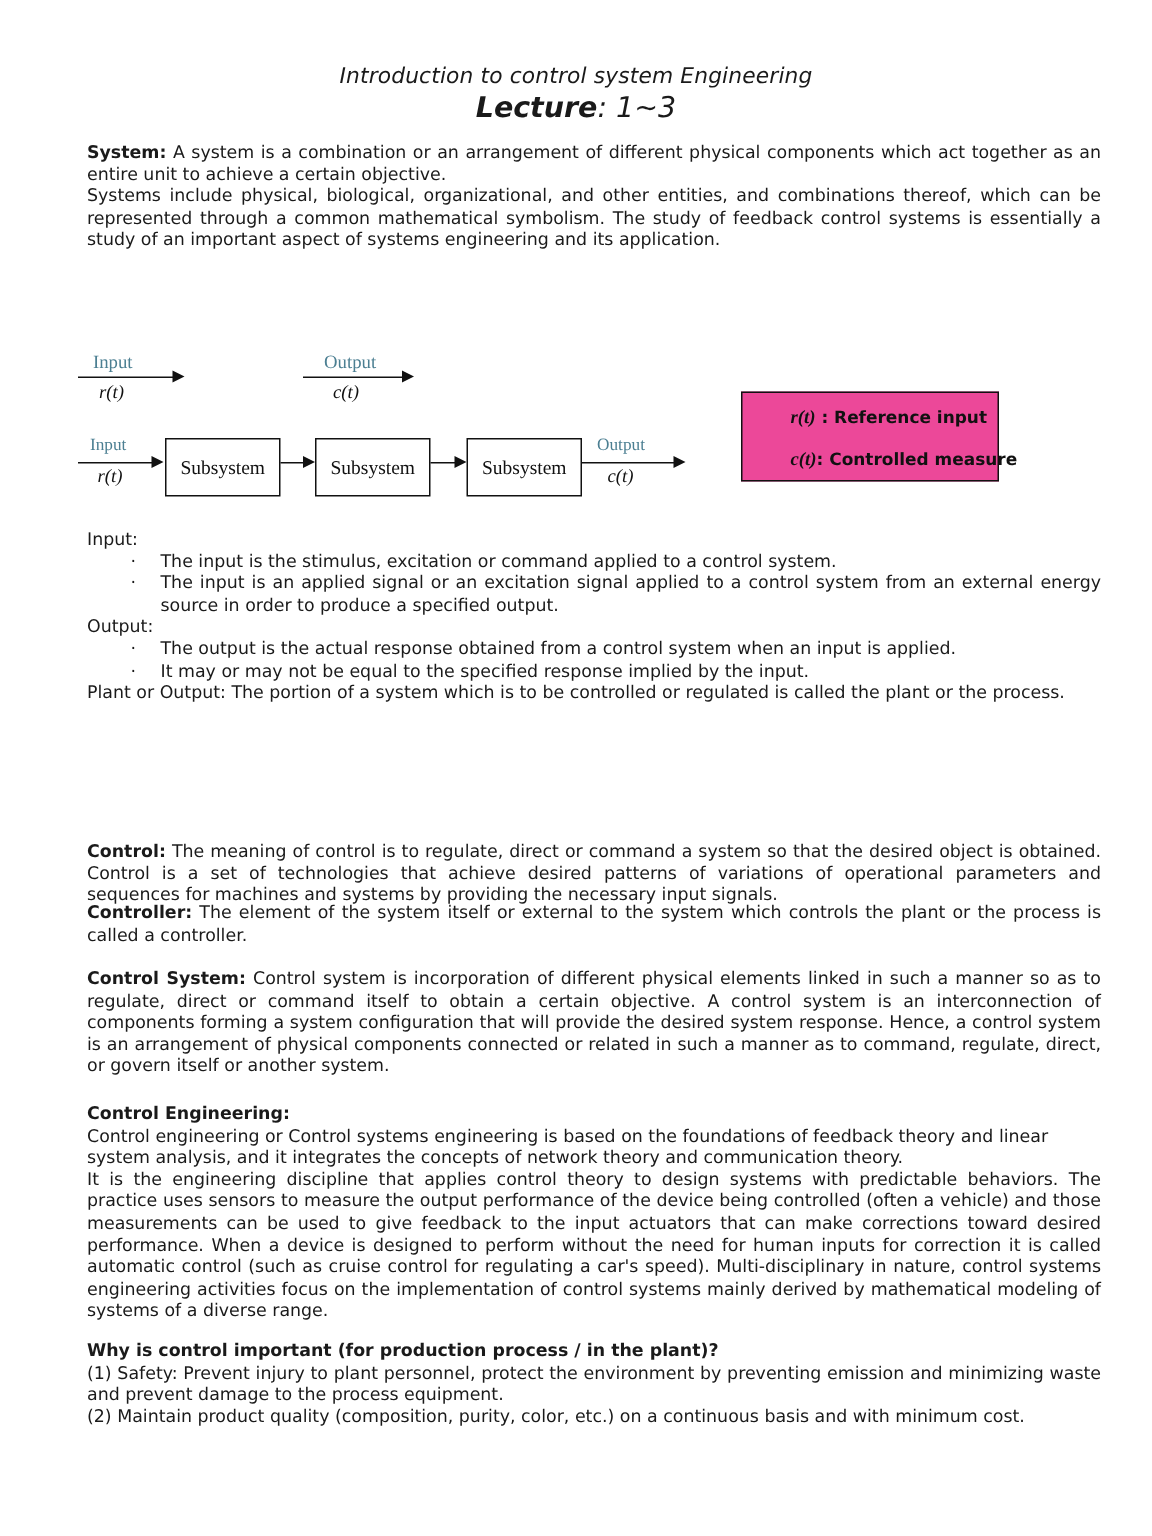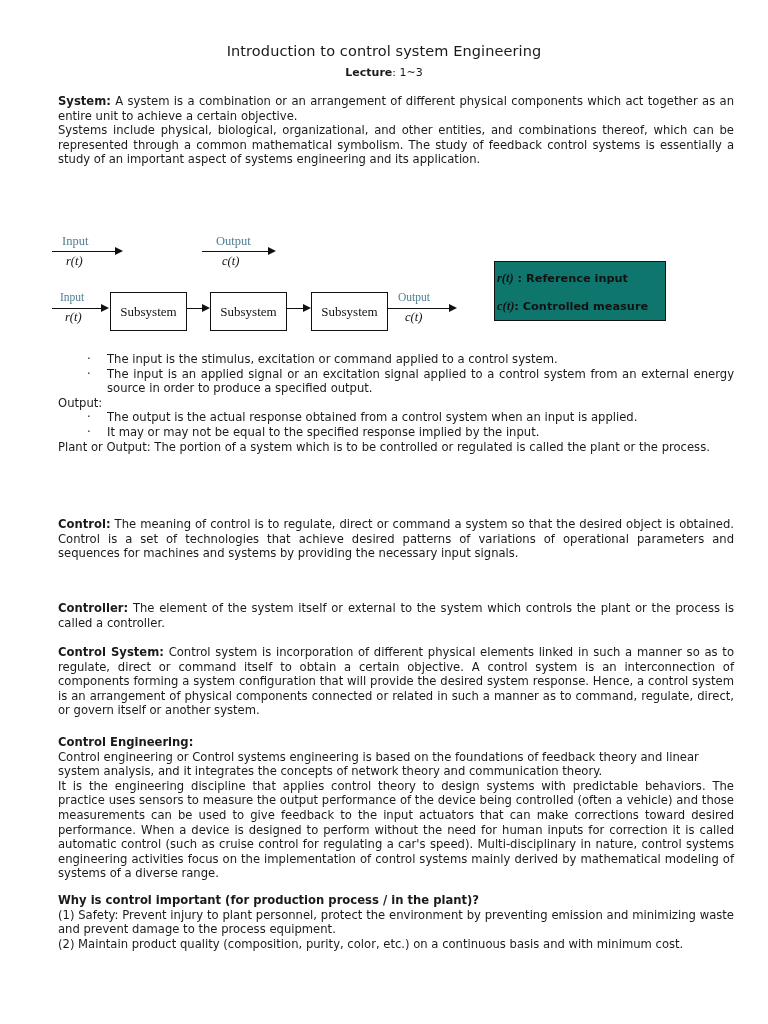--- a/index.html
+++ b/index.html
@@ -18,29 +18,30 @@
   .page {
     position: relative;
     width: 768px;
     height: 1024px;
     padding: 0;
   }
   
   .title-block {
     text-align: center;
     padding-top: 41px;
+    font-style: italic;
   }
   .doc-title {
     font-size: 14.5px;
     line-height: 20px;
     letter-spacing: 0.1px;
     color: #1a1a1a;
   }
   .doc-subtitle {
-    font-size: 11px;
+    font-size: 19px;
     line-height: 21px;
     margin-top: 1px;
   }
   .doc-subtitle .lec-label {
     font-weight: bold;
   }
   
   .content {
     position: absolute;
     left: 46px;
@@ -130,22 +131,22 @@
     white-space: nowrap;
   }
   .legend-box {
     position: absolute;
     left: 494px;
     top: 261px;
     width: 172px;
     height: 60px;
     border: 1.6px solid #111111;
     box-sizing: border-box;
-    background: #0f766e;
-    padding: 9px 0 0 2px;
+    background: #ec4899;
+    padding: 9px 0 0 32px;
   }
   .legend-line {
     font-family: "DejaVu Sans", sans-serif;
     font-weight: bold;
     font-size: 11.3px;
     line-height: 14px;
     color: #111111;
     white-space: nowrap;
   }
   .legend-line:last-child { margin-top: 13px; }
@@ -206,33 +207,34 @@
     <span class="dlabel" style="left:398px; top:63px; font-size:11.5px;">Output</span>
     <span class="dvar" style="left:405px; top:82px;">c(t)</span>
   </div>
 
   <div class="legend-box">
     <div class="legend-line"><i>r(t)</i><span> : Reference input</span></div>
     <div class="legend-line"><i>c(t)</i><span>: Controlled measure</span></div>
   </div>
 
   <div class="content" style="top:352px;">
+    <p class="para left">Input:</p>
     <ul class="bullets">
       <li><span class="dot">·</span><span>The input is the stimulus, excitation or command applied to a control system.</span></li>
       <li><span class="dot">·</span><span>The input is an applied signal or an excitation signal applied to a control system from an external energy source in order to produce a specified output.</span></li>
     </ul>
     <p class="para left">Output:</p>
     <ul class="bullets">
       <li style="text-align:left;"><span class="dot">·</span><span>The output is the actual response obtained from a control system when an input is applied.</span></li>
       <li style="text-align:left;"><span class="dot">·</span><span>It may or may not be equal to the specified response implied by the input.</span></li>
     </ul>
     <p class="para">Plant or Output: The portion of a system which is to be controlled or regulated is called the plant or the process.</p>
   </div>
 
-  <div class="content" style="top:517px;">
+  <div class="content" style="top:560px;">
     <p class="para"><span class="b">Control:</span><span> The meaning of control is to regulate, direct or command a system so that the desired object is obtained. Control is a set of technologies that achieve desired patterns of variations of operational parameters and sequences for machines and systems by providing the necessary input signals.</span></p>
   </div>
 
   <div class="content" style="top:601px;">
     <p class="para"><span class="b">Controller:</span><span> The element of the system itself or external to the system which controls the plant or the process is called a controller.</span></p>
   </div>
 
   <div class="content" style="top:645px;">
     <p class="para"><span class="b">Control System:</span><span> Control system is incorporation of different physical elements linked in such a manner so as to regulate, direct or command itself to obtain a certain objective. A control system is an interconnection of components forming a system configuration that will provide the desired system response. Hence, a control system is an arrangement of physical components connected or related in such a manner as to command, regulate, direct, or govern itself or another system.</span></p>
   </div>

